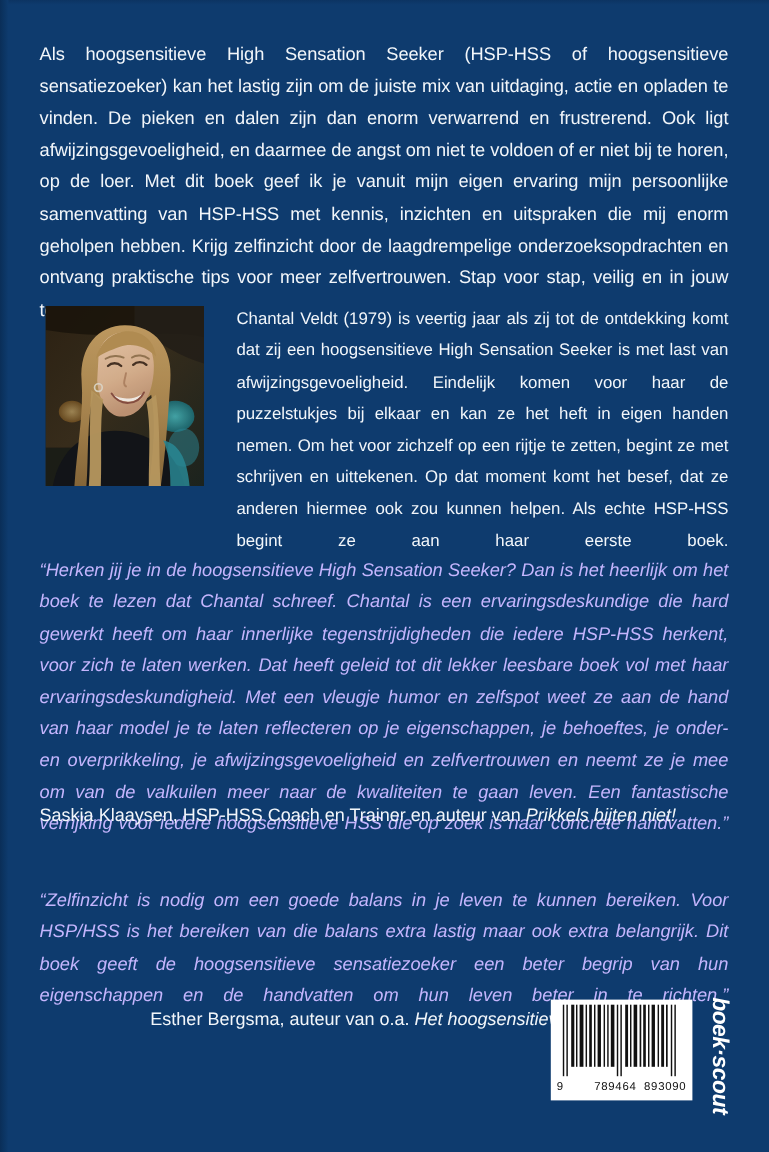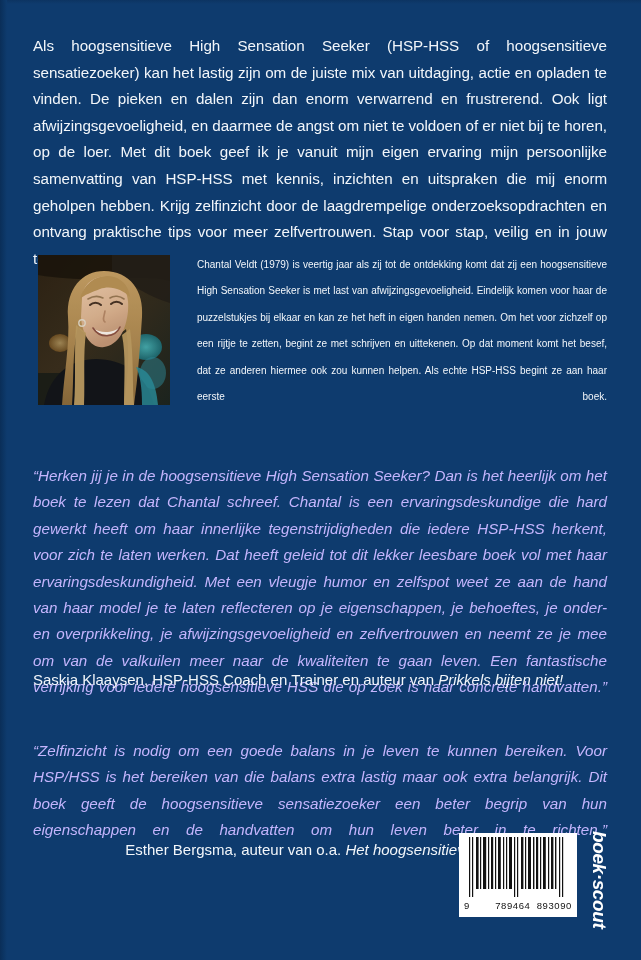--- a/index.html
+++ b/index.html
@@ -87,21 +87,21 @@
     display: block;
     width: 132px;
     height: 150px;
   }
   .bio-text {
     position: absolute;
     left: 164px;
     top: -3px;
     width: 410px;
     color: #f2f6fa;
-    font-size: 10px;
+    font-size: 14px;
     line-height: 26.4px;
     text-align: justify;
     text-justify: inter-word;
   }
   .bio-text::after {
     content: "";
     display: inline-block;
     width: 100%;
   }
 

